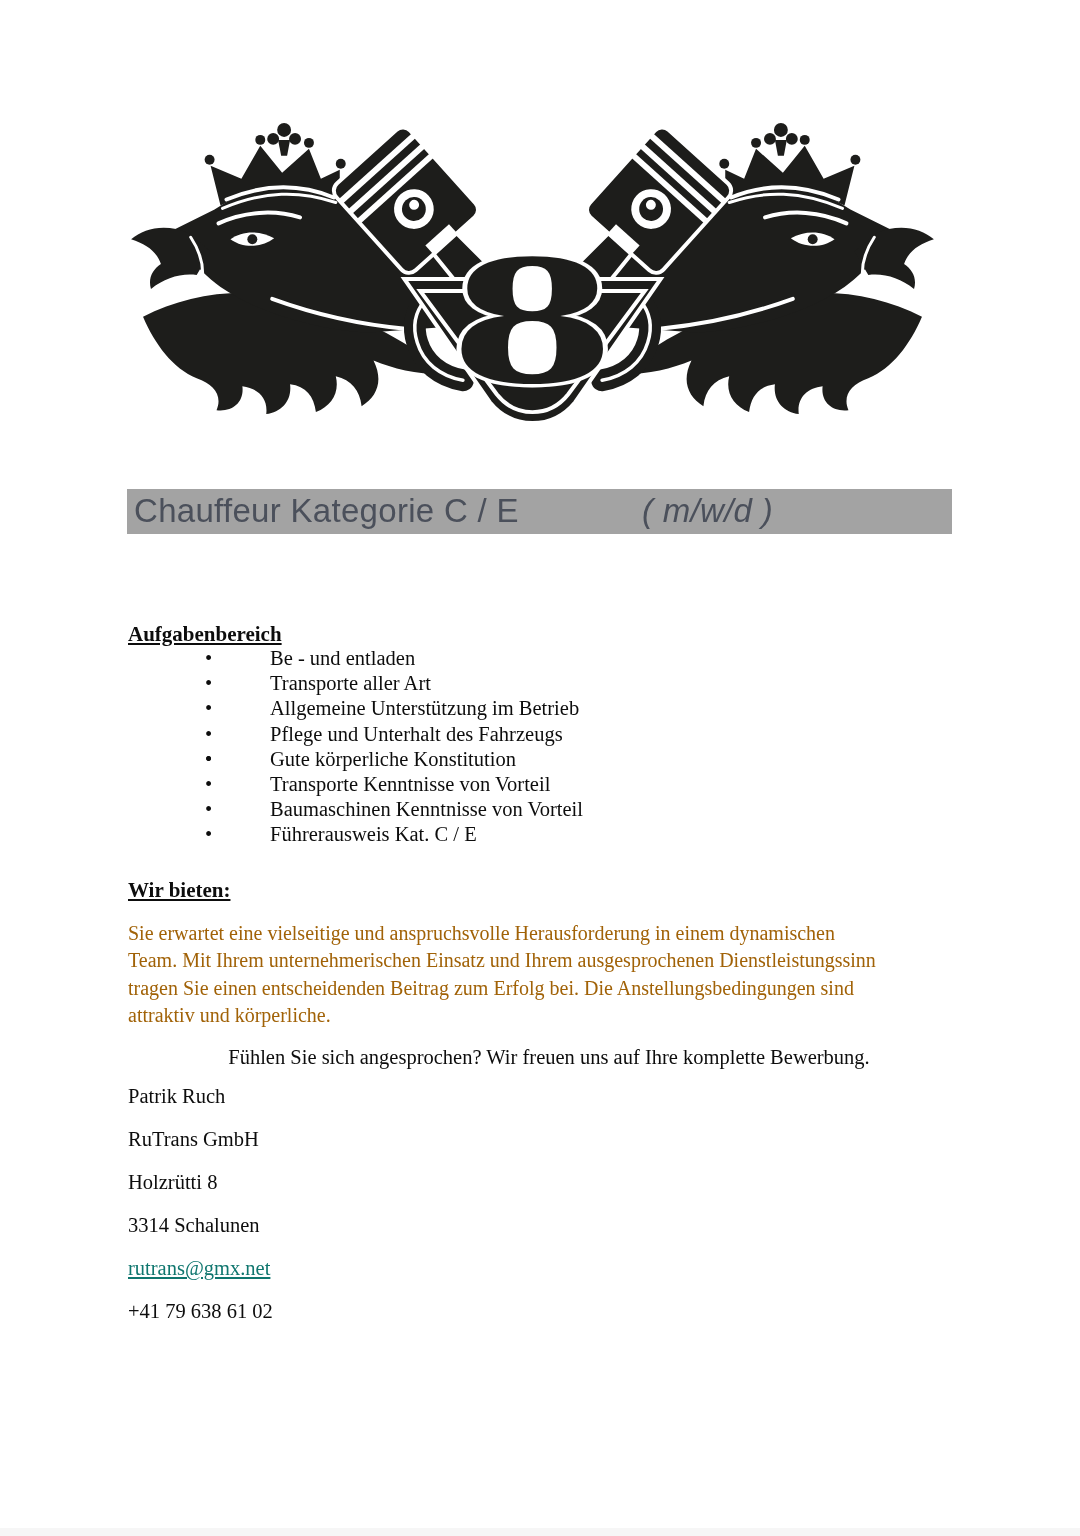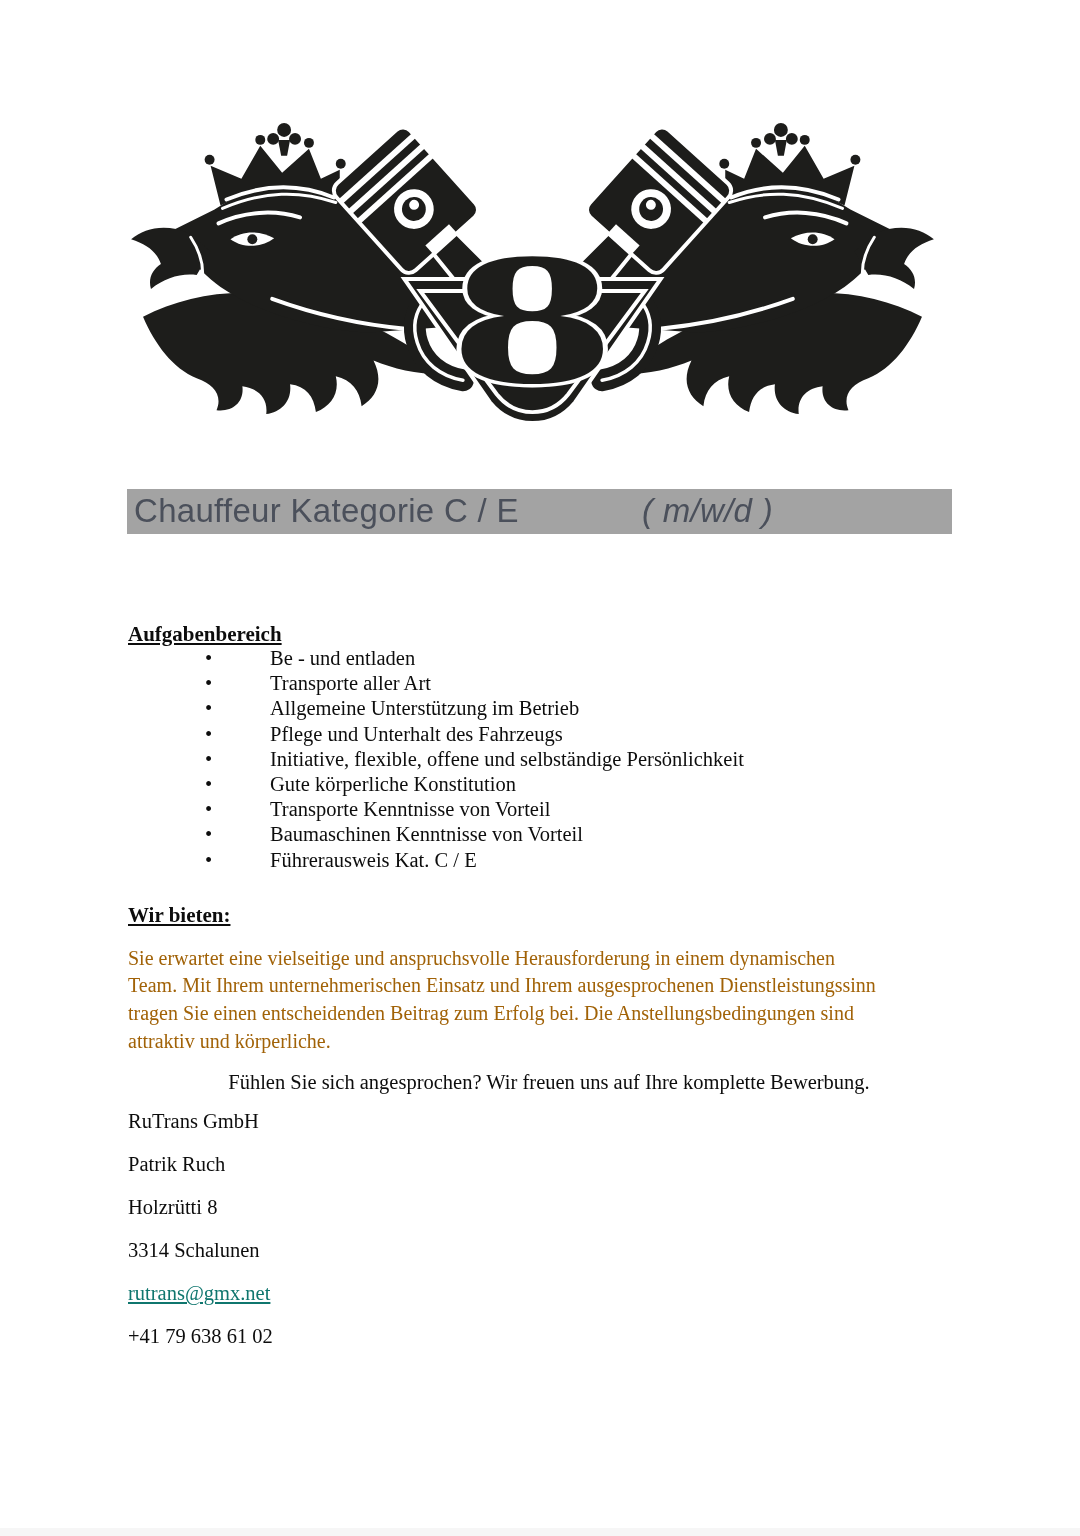--- a/index.html
+++ b/index.html
@@ -214,21 +214,20 @@
       </li>
       <li>
         <span class="bullet-marker">•</span>
         <span>Pflege und Unterhalt des Fahrzeugs</span>
       </li>
     </ul>
 
     <ul class="bullet-list">
       <li>
         <span class="bullet-marker">•</span>
-        <span>Initiative, flexible, offene und selbständige Persönlichkeit</span>
       </li>
       <li>
         <span class="bullet-marker">•</span>
         <span>Gute körperliche Konstitution</span>
       </li>
       <li>
         <span class="bullet-marker">•</span>
         <span>Transporte Kenntnisse von Vorteil</span>
       </li>
       <li>
@@ -246,22 +245,22 @@
     <p class="offer-body">
       <span>Sie erwartet eine vielseitige und anspruchsvolle Herausforderung in einem dynamischen</span><br>
       <span>Team. Mit Ihrem unternehmerischen Einsatz und Ihrem ausgesprochenen Dienstleistungssinn</span><br>
       <span>tragen Sie einen entscheidenden Beitrag zum Erfolg bei. Die Anstellungsbedingungen sind</span><br>
       <span>attraktiv und körperliche.</span>
     </p>
 
     <p class="cta-line">Fühlen Sie sich angesprochen? Wir freuen uns auf Ihre komplette Bewerbung.</p>
 
     <div class="contact-block">
+      <p class="contact-line">Patrik Ruch</p>
       <p class="contact-line">RuTrans GmbH</p>
-      <p class="contact-line">Patrik Ruch</p>
       <p class="contact-line">Holzrütti 8</p>
       <p class="contact-line">3314 Schalunen</p>
       <p class="contact-line">
         <a class="email-link" href="#">rutrans@gmx.net</a>
       </p>
       <p class="contact-line">+41 79 638 61 02</p>
     </div>
 
   </div>
 

